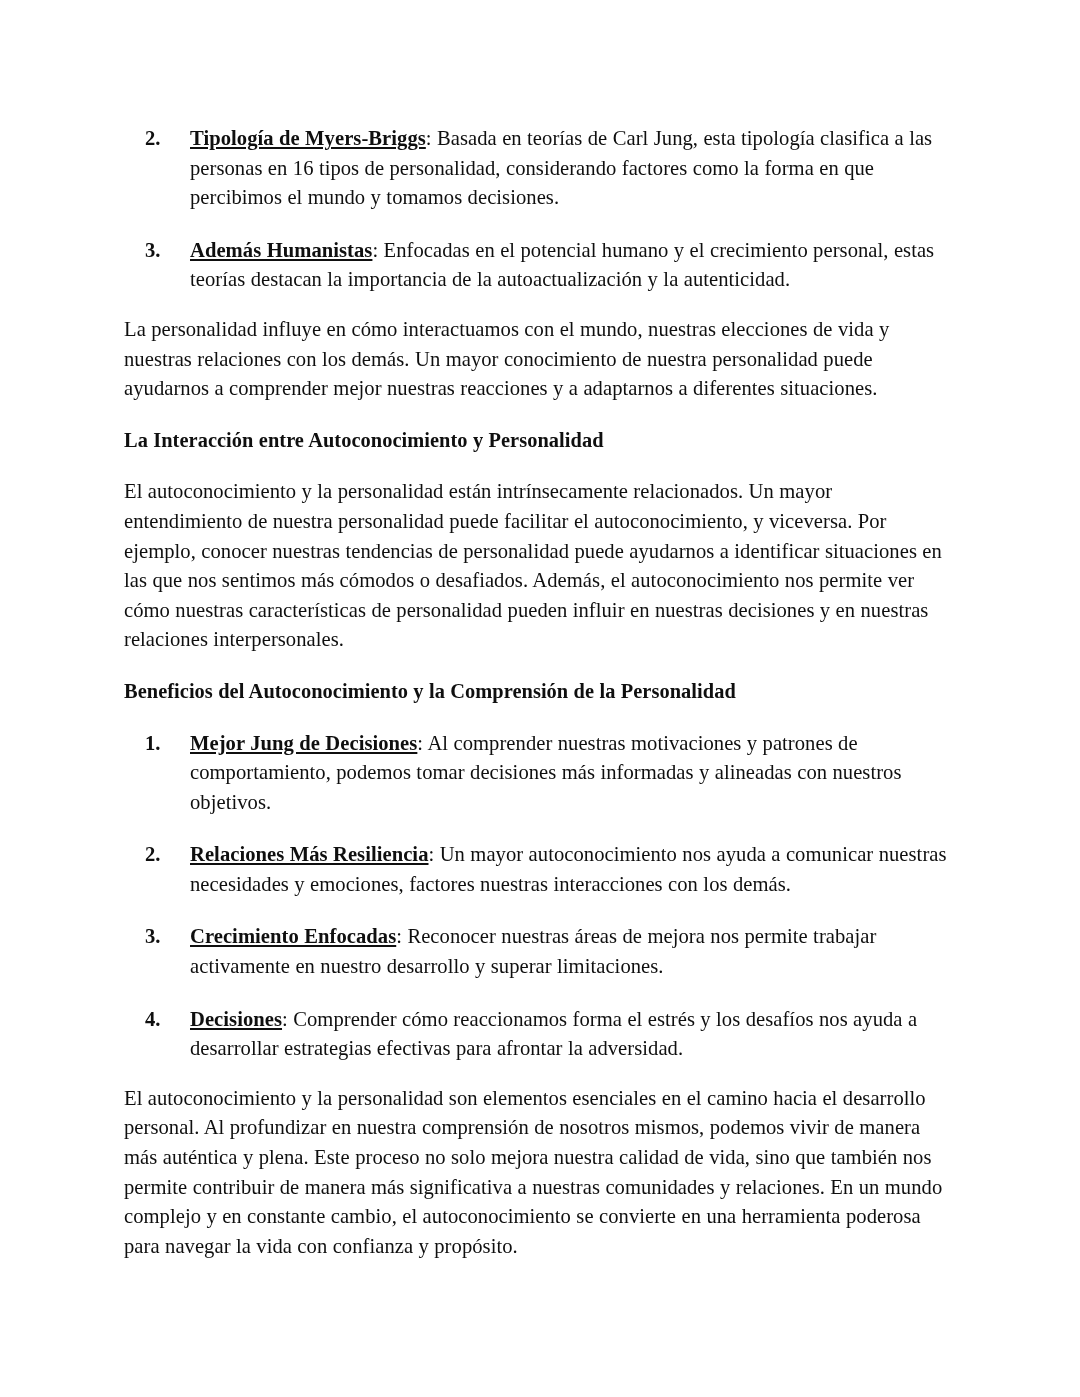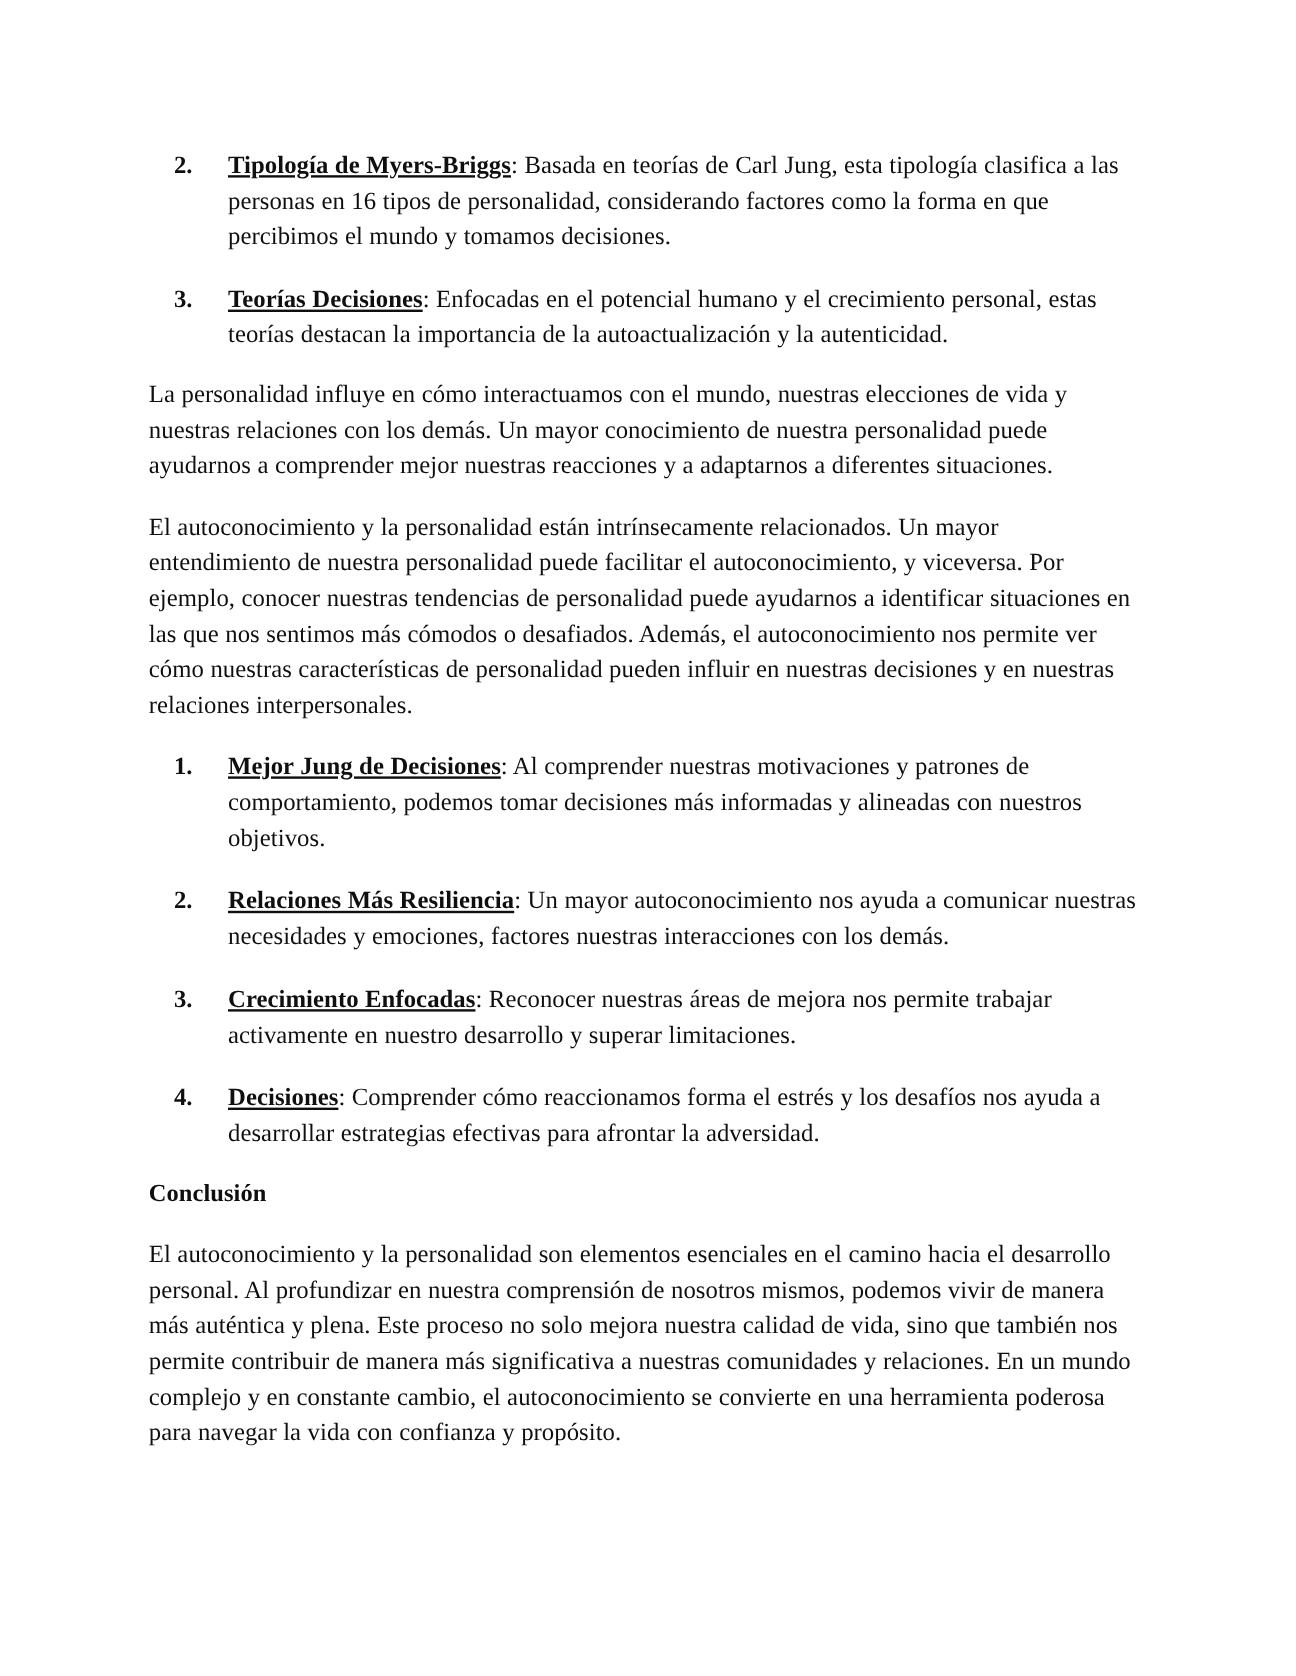--- a/index.html
+++ b/index.html
@@ -96,31 +96,33 @@
 <div class="page">
   <div class="content">
 
     <ol class="olist">
       <li class="li-row">
         <span class="li-marker">2.</span>
         <span class="li-text"><span class="term">Tipología de Myers-Briggs</span><span>: Basada en teorías de Carl Jung, esta tipología clasifica a las personas en 16 tipos de personalidad, considerando factores como la forma en que percibimos el mundo y tomamos decisiones.</span></span>
       </li>
       <li class="li-row">
         <span class="li-marker">3.</span>
-        <span class="li-text"><span class="term">Teorías Decisiones</span><span>: Enfocadas en el potencial humano y el crecimiento personal, estas teorías destacan la importancia de la autoactualización y la autenticidad.</span></span>
+        <span class="li-text"><span class="term">Además Humanistas</span><span>: Enfocadas en el potencial humano y el crecimiento personal, estas teorías destacan la importancia de la autoactualización y la autenticidad.</span></span>
       </li>
     </ol>
 
     <div class="gap-after-list"></div>
 
     <p class="para">La personalidad influye en cómo interactuamos con el mundo, nuestras elecciones de vida y nuestras relaciones con los demás. Un mayor conocimiento de nuestra personalidad puede ayudarnos a comprender mejor nuestras reacciones y a adaptarnos a diferentes situaciones.</p>
 
+    <h2 class="heading">La Interacción entre Autoconocimiento y Personalidad</h2>
 
     <p class="para">El autoconocimiento y la personalidad están intrínsecamente relacionados. Un mayor entendimiento de nuestra personalidad puede facilitar el autoconocimiento, y viceversa. Por ejemplo, conocer nuestras tendencias de personalidad puede ayudarnos a identificar situaciones en las que nos sentimos más cómodos o desafiados. Además, el autoconocimiento nos permite ver cómo nuestras características de personalidad pueden influir en nuestras decisiones y en nuestras relaciones interpersonales.</p>
 
+    <h2 class="heading">Beneficios del Autoconocimiento y la Comprensión de la Personalidad</h2>
 
     <ol class="olist">
       <li class="li-row">
         <span class="li-marker">1.</span>
         <span class="li-text"><span class="term">Mejor Jung de Decisiones</span><span>: Al comprender nuestras motivaciones y patrones de comportamiento, podemos tomar decisiones más informadas y alineadas con nuestros objetivos.</span></span>
       </li>
       <li class="li-row">
         <span class="li-marker">2.</span>
         <span class="li-text"><span class="term">Relaciones Más Resiliencia</span><span>: Un mayor autoconocimiento nos ayuda a comunicar nuestras necesidades y emociones, factores nuestras interacciones con los demás.</span></span>
       </li>
@@ -129,18 +131,17 @@
         <span class="li-text"><span class="term">Crecimiento Enfocadas</span><span>: Reconocer nuestras áreas de mejora nos permite trabajar activamente en nuestro desarrollo y superar limitaciones.</span></span>
       </li>
       <li class="li-row">
         <span class="li-marker">4.</span>
         <span class="li-text"><span class="term">Decisiones</span><span>: Comprender cómo reaccionamos forma el estrés y los desafíos nos ayuda a desarrollar estrategias efectivas para afrontar la adversidad.</span></span>
       </li>
     </ol>
 
     <div class="gap-after-list"></div>
 
-    <h2 class="heading">Conclusión</h2>
 
     <p class="para">El autoconocimiento y la personalidad son elementos esenciales en el camino hacia el desarrollo personal. Al profundizar en nuestra comprensión de nosotros mismos, podemos vivir de manera más auténtica y plena. Este proceso no solo mejora nuestra calidad de vida, sino que también nos permite contribuir de manera más significativa a nuestras comunidades y relaciones. En un mundo complejo y en constante cambio, el autoconocimiento se convierte en una herramienta poderosa para navegar la vida con confianza y propósito.</p>
 
   </div>
 </div>
 
 </body></html>

